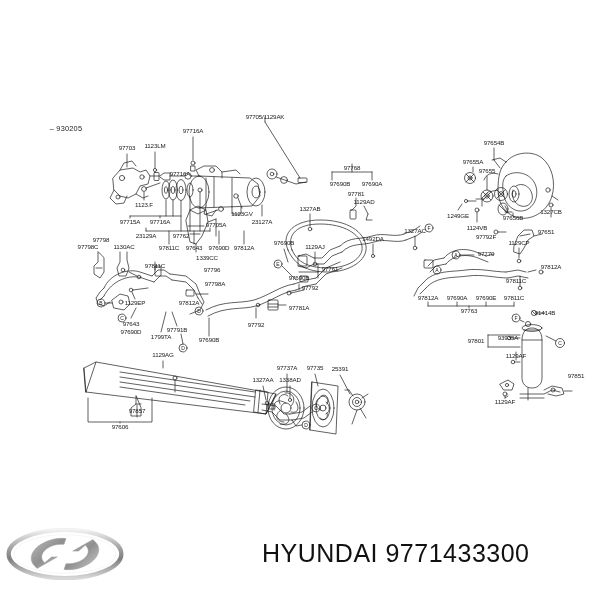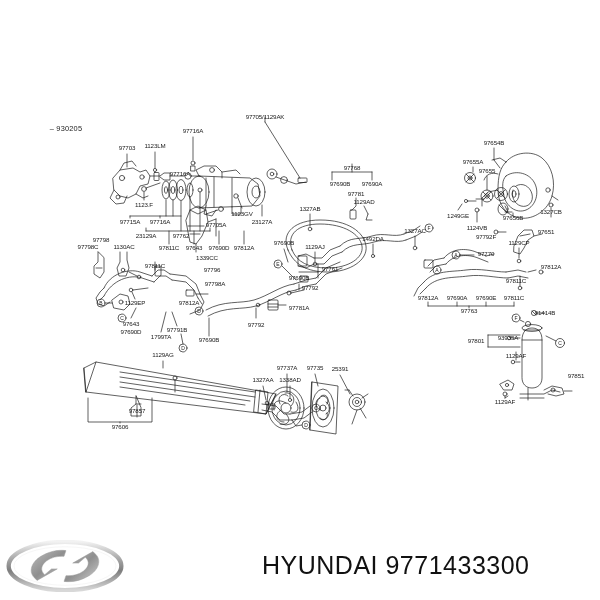--- a/index.html
+++ b/index.html
@@ -42,21 +42,21 @@
     font-size: 7.4px;
     color: #222;
     white-space: nowrap;
     transform: translate(-50%, -50%);
     letter-spacing: 0.2px;
   }
   
   #footer {
     position: absolute;
     left: 0;
-    top: 530px;
+    top: 518px;
     width: 600px;
     height: 70px;
     background: #ffffff;
   }
   #footer-text {
     position: absolute;
     left: 262px;
     top: 50%;
     transform: translateY(-50%);
     font-family: "Liberation Sans", sans-serif;

